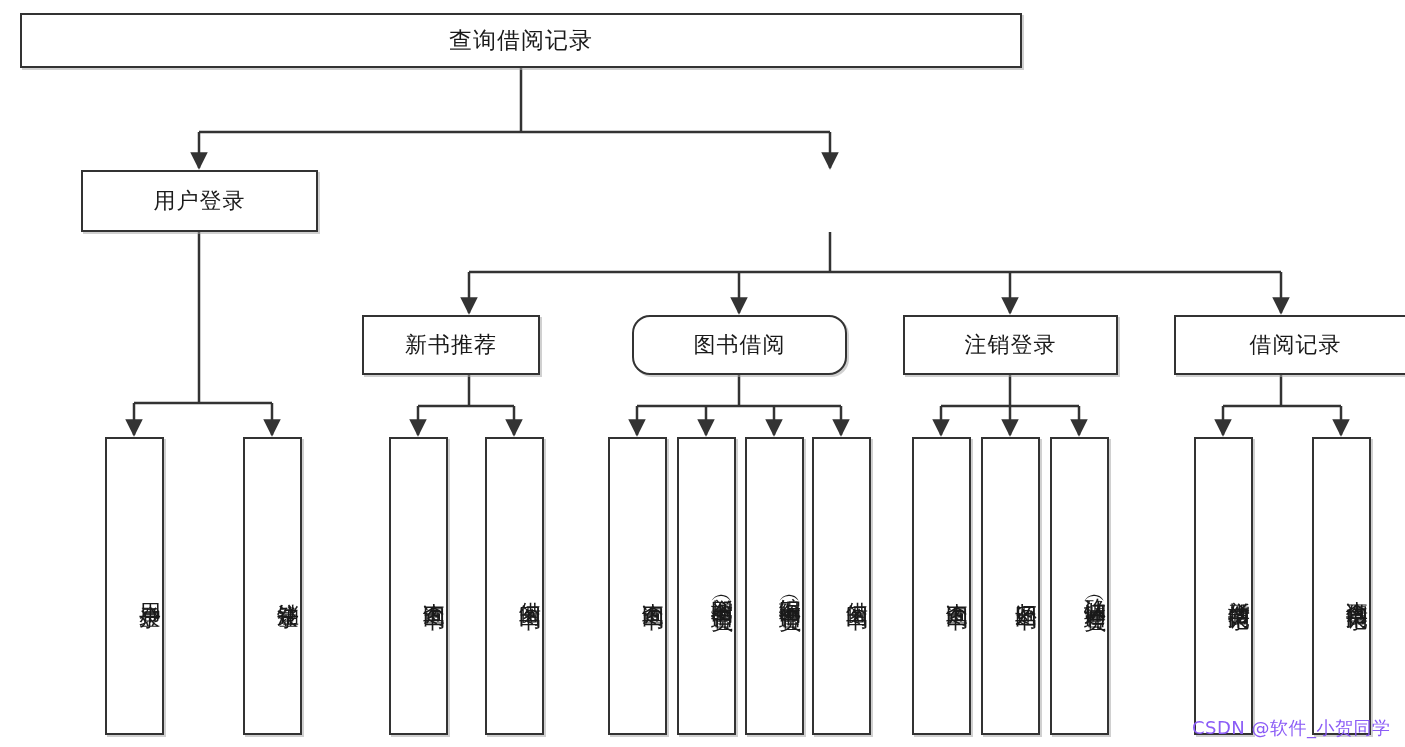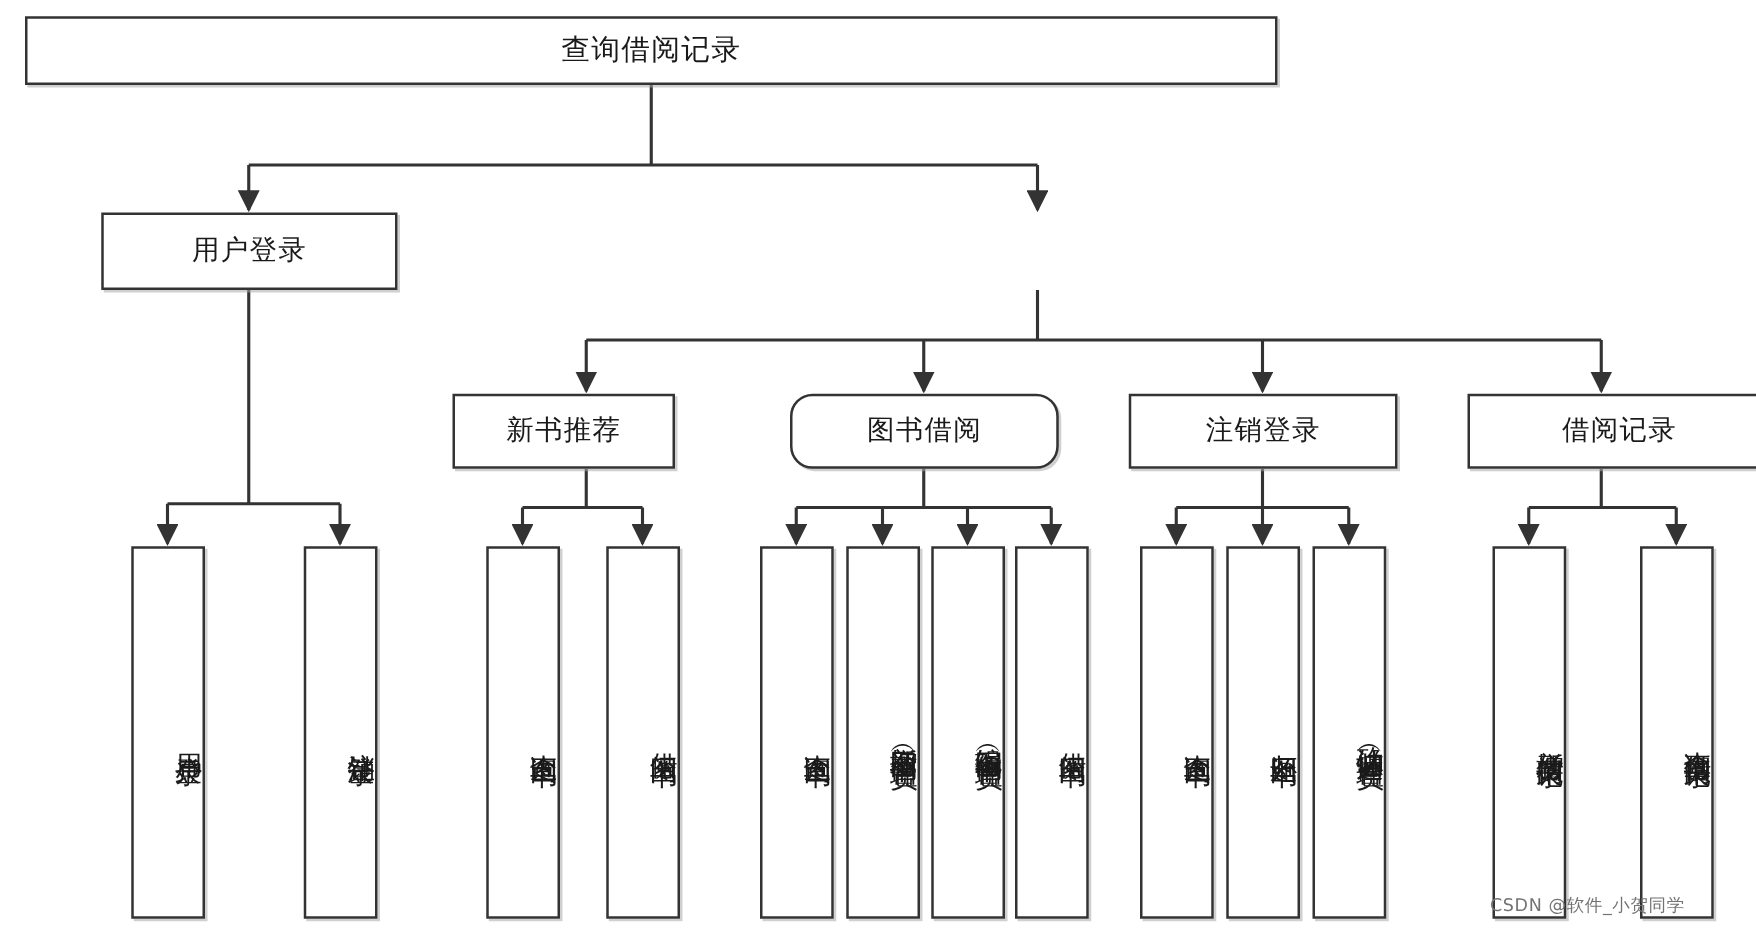--- a/index.html
+++ b/index.html
@@ -54,22 +54,22 @@
     justify-content: center;
     padding-top: 6px;
   }
   .node.vertical .vlabel {
     writing-mode: vertical-rl;
     text-orientation: upright;
     display: block;
   }
   .watermark {
     position: absolute;
-    font-size: 14px;
-    color: #737373;
+    font-size: 18px;
+    color: #8b5cf6;
     letter-spacing: 0.5px;
     white-space: nowrap;
     font-family: "DejaVu Sans", "Liberation Sans", sans-serif;
   }
 </style>
 </head>
 <body>
 
 <div id="canvas">
 

